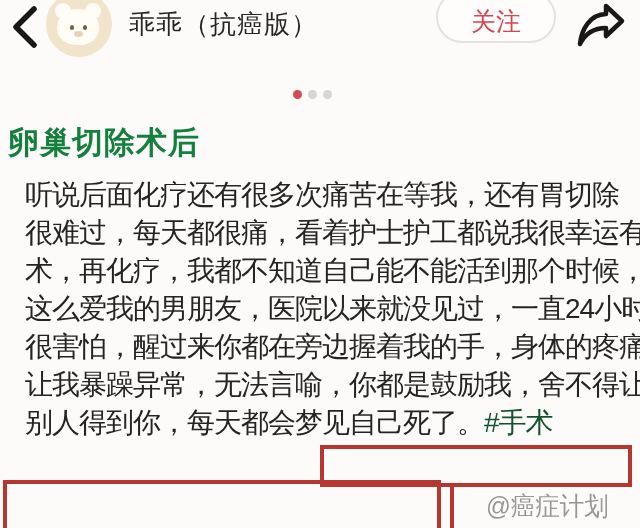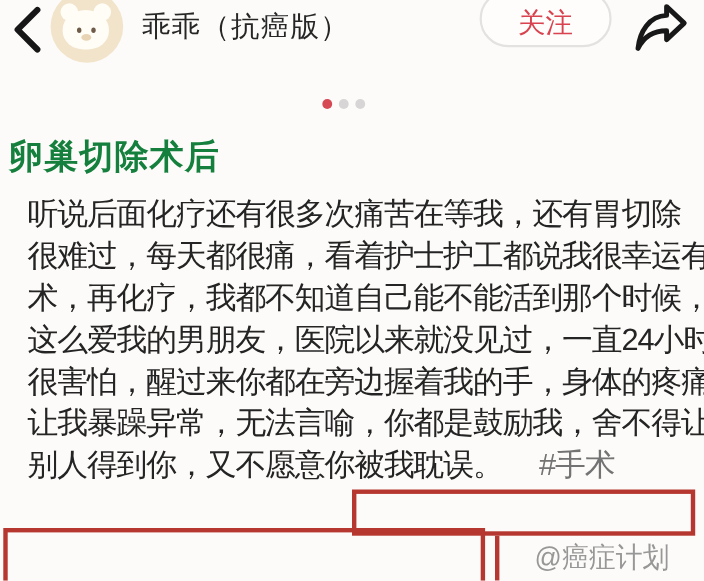--- a/index.html
+++ b/index.html
@@ -54,21 +54,21 @@
   
   .post-title {
     position: absolute; left: 8px; top: 122px;
     font-size: 31px; font-weight: 700; color: #15803d; letter-spacing: 1px;
   }
   .post-body {
     position: absolute; left: 25px; top: 176px; width: 630px;
     font-size: 28px; letter-spacing: -1px; color: #242424;
   }
   .post-line { height: 38px; line-height: 38px; white-space: nowrap; }
-  .hashtag { color: #737373; margin-left: 33px; cursor: pointer; }
+  .hashtag { color: #14532d; margin-left: 0; cursor: pointer; }
 
   
   .hl { position: absolute; border: 4px solid #b5372f; background: transparent; pointer-events: none; }
   .hl-top    { left: 320px; top: 445px; width: 312px; height: 42px; }
   .hl-bottom { left: 3px;   top: 480px; width: 438px; height: 60px; }
   .hl-stroke { position: absolute; left: 450px; top: 487px; width: 4px; height: 41px; background: #b5372f; pointer-events: none; }
 
   
   .watermark {
     position: absolute; left: 486px; top: 489px;
@@ -119,21 +119,21 @@
   <div class="post-title">卵巢切除术后</div>
 
   <div class="post-body">
     <div class="post-line">听说后面化疗还有很多次痛苦在等我，还有胃切除</div>
     <div class="post-line">很难过，每天都很痛，看着护士护工都说我很幸运有</div>
     <div class="post-line">术，再化疗，我都不知道自己能不能活到那个时候，</div>
     <div class="post-line">这么爱我的男朋友，医院以来就没见过，一直24小时</div>
     <div class="post-line">很害怕，醒过来你都在旁边握着我的手，身体的疼痛</div>
     <div class="post-line">让我暴躁异常，无法言喻，你都是鼓励我，舍不得让</div>
     <div class="post-line">
-      <span>别人得到你，又不愿意你被我耽误。</span><span class="hashtag">#手术</span>
+      <span>别人得到你，每天都会梦见自己死了。</span><span class="hashtag">#手术</span>
     </div>
   </div>
 
   <div class="hl hl-top"></div>
   <div class="hl hl-bottom"></div>
   <div class="hl-stroke"></div>
 
   <div class="watermark">@癌症计划</div>
 
 </div>

